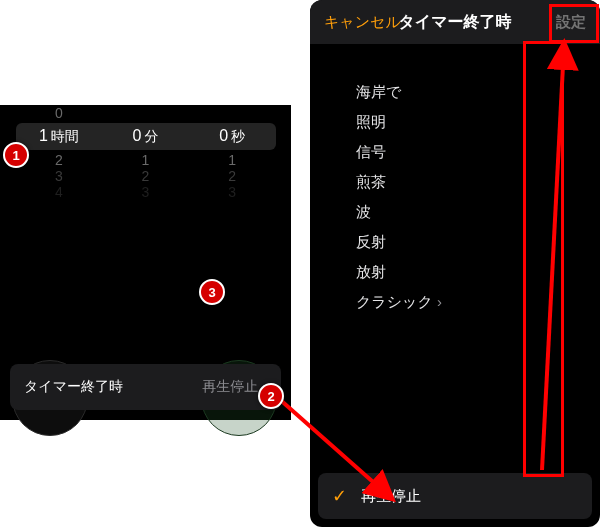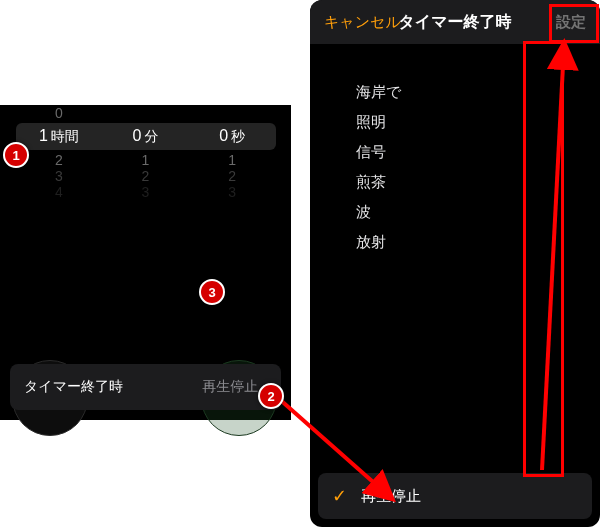--- a/index.html
+++ b/index.html
@@ -109,21 +109,23 @@
       <span class="title">タイマー終了時</span>
       <span class="set">設定</span>
     </div>
     <div class="list" id="sound-list">
         <div class="clipped"></div>
         <div class="li">海岸で</div>
         <div class="li">照明</div>
         <div class="li">信号</div>
         <div class="li">煎茶</div>
         <div class="li">波</div>
+        <div class="li">反射</div>
         <div class="li">放射</div>
+        <div class="li">クラシック<span style="color: rgb(142, 142, 147);"> ›</span></div>
       </div>
     <div class="stop-row">
       <span class="check">✓</span>
       <span class="txt">再生停止</span>
     </div>
   </div>
 
   <div class="redbox rb-set"></div>
   <div class="redbox rb-tall"></div>
 

